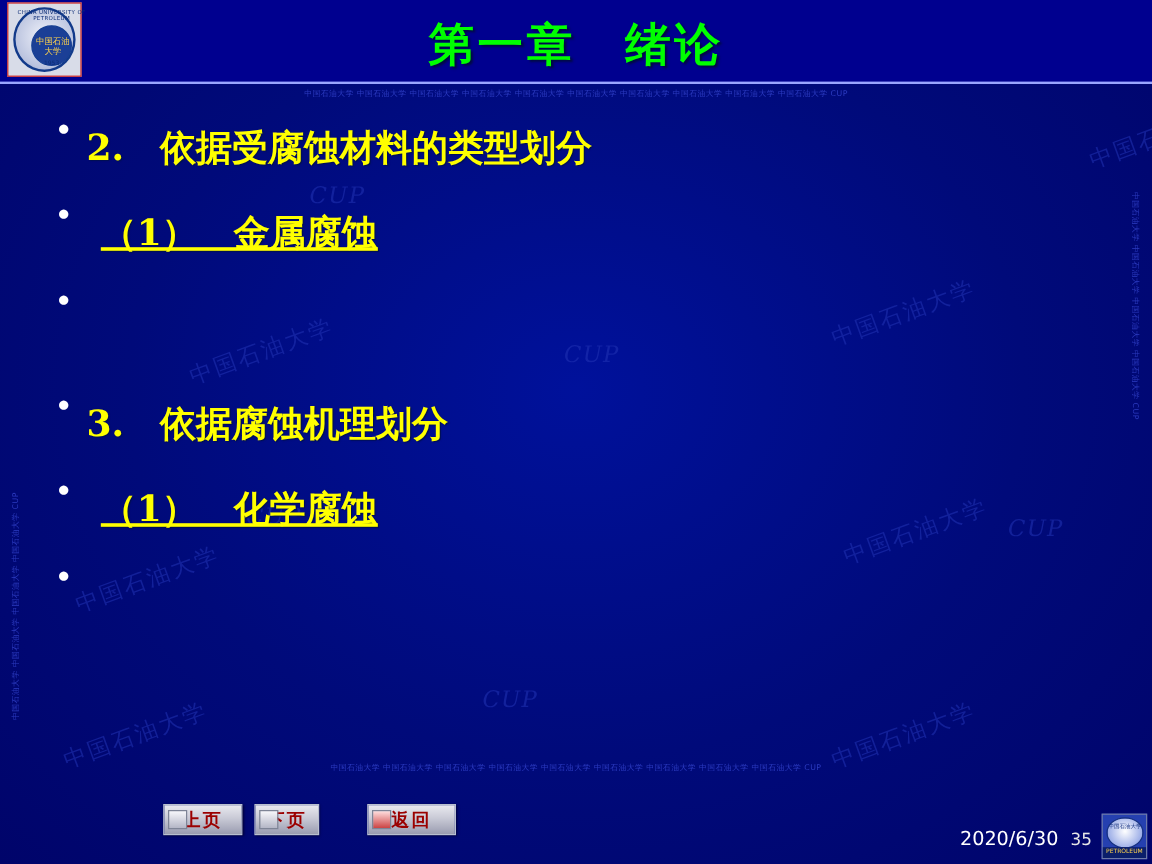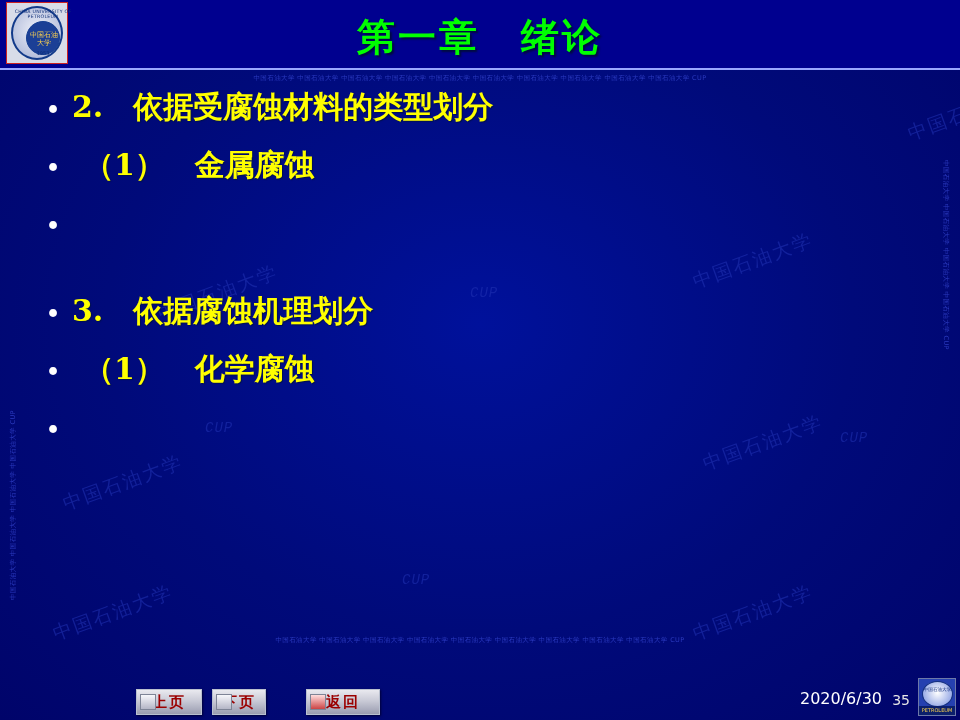--- a/index.html
+++ b/index.html
@@ -20,21 +20,21 @@
   .wm {
     position: absolute;
     color: #2233b4;
     opacity: .55;
     font-family: "DejaVu Serif", serif;
     white-space: nowrap;
     pointer-events: none;
     user-select: none;
   }
   .wm.cn { font-size: 19px; letter-spacing: 2px; }
-  .wm.en { font-size: 14px; letter-spacing: 1px; font-style: italic; font-family: Liberation Mono, monospace; }
+  .wm.en { font-size: 19px; letter-spacing: 1px; font-style: italic; }
   .micro {
     position: absolute;
     left: 0; right: 0;
     text-align: center;
     color: #2b3bc0;
     font-size: 6.5px;
     letter-spacing: .4px;
     white-space: nowrap;
     overflow: hidden;
     pointer-events: none;
@@ -150,34 +150,35 @@
     flex: 0 0 auto;
     width: 26px;
     color: #ffffff;
     font-size: 22px;
     line-height: 34px;
   }
   .bullet .txt {
     flex: 1 1 auto;
     white-space: pre;
     text-shadow: 1px 1px 1px #001050;
-  }
-  .bullet.ind .txt { padding-left: 12px; }
+    margin-top: 17px;
+  }
+  .bullet.ind .txt { padding-left: 12px; text-decoration: underline; }
   .spacer { height: 30px; }
 
   
   #footer {
     position: absolute;
     left: 0; bottom: 0;
     width: 960px;
     height: 52px;
   }
   .navbtn {
     position: absolute;
-    bottom: 5px;
+    bottom: 24px;
     height: 26px;
     border: 1px solid #b9c0cf;
     background: linear-gradient(#e9e9ef 0%, #c9cad6 45%, #9a9cb0 100%);
     box-sizing: border-box;
     display: flex;
     align-items: center;
     justify-content: center;
     box-shadow: 1px 1px 2px #00003a;
   }
   .navbtn .lbl {

